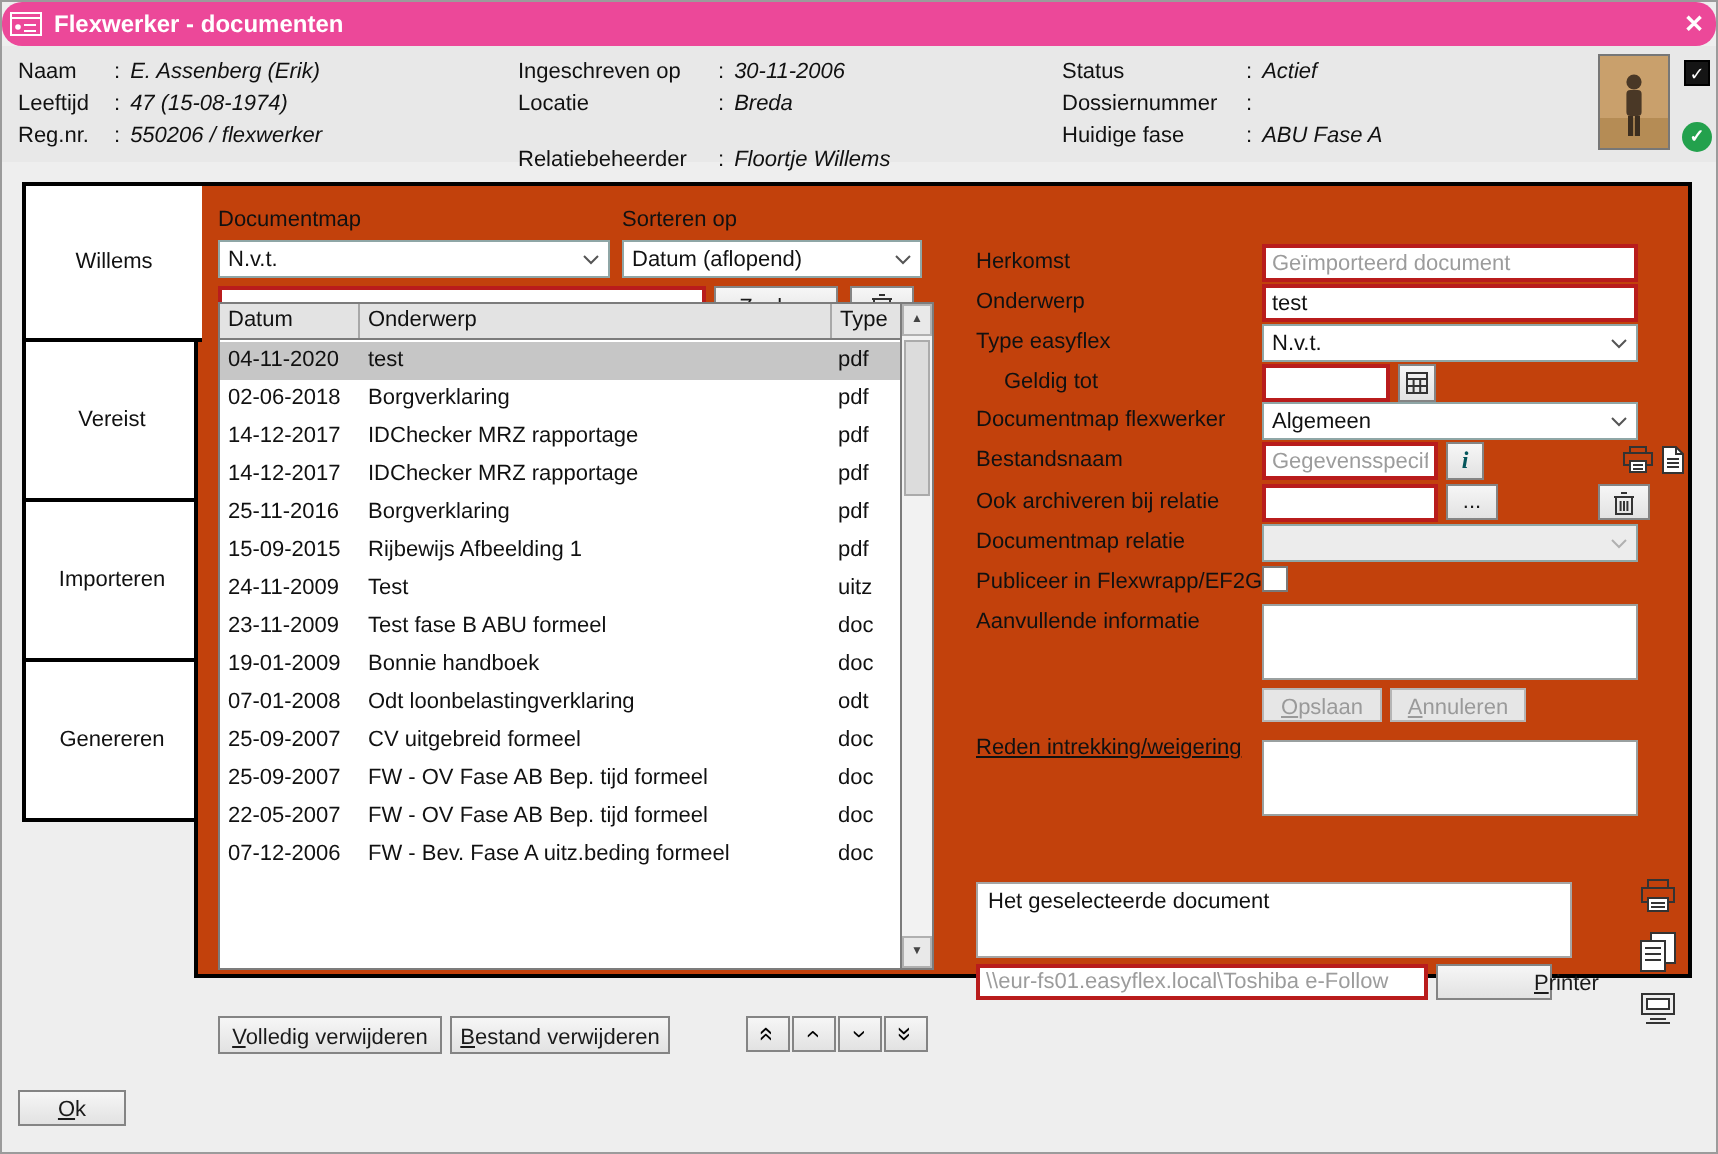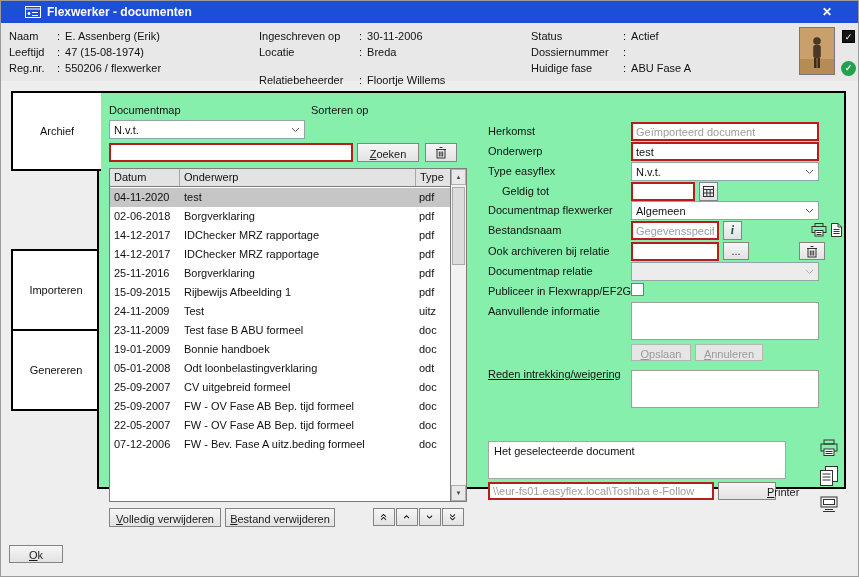--- a/index.html
+++ b/index.html
@@ -5,47 +5,47 @@
   * { box-sizing: border-box; }
   html,body { margin:0; padding:0; background:#cfcfcf; }
   .dialog {
     position:relative; width:859px; height:577px;
     background:#eeeeee; border:1px solid #9b9b9b; overflow:hidden;
     font-family:"Liberation Sans", sans-serif; font-size:11px; color:#111;
   }
   
   .titlebar {
     position:absolute; left:0; top:0; width:100%; height:22px;
-    background:#1d4ed8; color:#fff; display:flex; align-items:center;
-    gap:6px; padding:0 24px; font-size:12px; font-weight:bold;
+    background:#ec4899; color:#fff; display:flex; align-items:center;
+    gap:6px; padding:0 4px; font-size:12px; font-weight:bold;border-radius:10px;
   }
   .close-btn {
     margin-left:auto; background:none; border:none; color:#fff;
     font-size:12px; font-weight:bold; cursor:pointer; padding:0 2px;
     font-family:"Liberation Sans", sans-serif;
   }
   
   .hdr { position:absolute; left:0; top:22px; width:100%; height:58px; background:#e8e8e8; }
   .hfield { position:absolute; height:15px; white-space:nowrap; }
   .hlbl { display:inline-block; }
-  .hval { margin-left:5px; }
+  .hval { margin-left:5px;font-style:italic; }
   .w1 .hlbl { width:48px; } .w2 .hlbl { width:100px; } .w3 .hlbl { width:92px; }
   .photo { position:absolute; left:798px; top:4px; width:36px; height:48px; border:1px solid #777; background:#caa06a; overflow:hidden; }
   .chk-black {
     position:absolute; left:841px; top:7px; width:13px; height:13px;
     background:#151515; border:1px solid #000; color:#fff; font-size:9px;
     text-align:center; line-height:12px; cursor:pointer;
   }
   .badge-green {
     position:absolute; left:840px; top:38px; width:15px; height:15px; border-radius:50%;
     background:#23a14d; color:#fff; font-size:9px; font-weight:bold; text-align:center; line-height:15px;
   }
   
   .panel { position:absolute; left:96px; top:90px; width:749px; height:398px;
-    background:#86efac; border:2px solid #000; z-index:2; }
+    background:#c2410c; border:2px solid #000; z-index:2; }
   .tab {
     position:absolute; left:10px; width:88px; background:#fff;
     border:2px solid #000; border-right:none; z-index:1;
     display:flex; align-items:center; justify-content:center; cursor:pointer;
   }
   .tab.active { width:90px; z-index:3; }
   .t1 { top:90px;  height:80px; }
   .t2 { top:168px; height:82px; }
   .t3 { top:248px; height:82px; }
   .t4 { top:328px; height:82px; }
@@ -73,21 +73,21 @@
     position:absolute; height:19px; border:1px solid #848484;
     background:linear-gradient(#f6f6f6,#e2e2e2);
     display:flex; align-items:center; justify-content:center; cursor:pointer; padding:0;
   }
   .flaticon { position:absolute; background:none; border:none; padding:0; cursor:pointer;
     display:flex; align-items:center; justify-content:center; }
   .ta { position:absolute; border:1px solid #9aa0a0; background:#fff; resize:none;
     font-family:"Liberation Sans", sans-serif; font-size:11px; padding:2px 3px; }
   .cbx { position:absolute; width:13px; height:13px; background:#fff; border:1px solid #7a7a7a; cursor:pointer; }
   
-  .tbl { position:absolute; left:10px; top:75px; width:358px; height:334px;
+  .tbl { position:absolute; left:10px; top:58px; width:358px; height:334px;
     border:1px solid #7c7c7c; background:#fff; }
   .thead { display:grid; grid-template-columns:70px 236px 36px; height:18px;
     background:#e3e3e3; border-bottom:1px solid #7c7c7c; width:341px; }
   .thead span { border-right:1px solid #a8a8a8; padding:2px 0 0 4px; cursor:pointer; overflow:hidden; }
   .tbody { position:absolute; left:0; top:19px; width:341px; bottom:0; overflow:hidden; }
   .trow { display:grid; grid-template-columns:70px 235px 36px; height:19px; line-height:19px; cursor:pointer; }
   .trow span { padding-left:4px; overflow:hidden; white-space:nowrap; }
   .trow.selected { background:#c6c6c6; }
   .vscroll { position:absolute; top:0; right:0; width:16px; bottom:0;
     border-left:1px solid #7c7c7c; background:#f2f2f2; }
@@ -144,40 +144,49 @@
         <rect x="13.2" y="17" width="7.6" height="13" rx="2" fill="#4a3826"></rect>
         <rect x="14" y="30" width="2.6" height="10" fill="#3c2e1f"></rect>
         <rect x="17.4" y="30" width="2.6" height="10" fill="#3c2e1f"></rect>
       </svg>
     </div>
     <div class="chk-black"><span>✓</span></div>
     <div class="badge-green"><span>✓</span></div>
   </div>
 
   <div class="tab t1 active">
-      <span>Archief</span>
+      <span>Willems</span>
+    </div>
+  <div class="tab t2">
+      <span>Vereist</span>
     </div>
   <div class="tab t3">
       <span>Importeren</span>
     </div>
   <div class="tab t4">
       <span>Genereren</span>
     </div>
 
   <div class="panel">
 
     <span class="lbl" style="left:10px;top:11px;">Documentmap</span>
     <div class="sel" style="left:10px;top:27px;width:196px;">
       <span>N.v.t.</span>
       <svg class="chev" viewBox="0 0 9 6">
           <polyline points="1,1 4.5,4.5 8,1" fill="none" stroke="#555"></polyline>
         </svg>
     </div>
 
     <span class="lbl" style="left:212px;top:11px;">Sorteren op</span>
+    <div class="sel" style="left:212px;top:27px;width:150px;">
+      <span>Datum (aflopend)</span>
+      <svg class="chev" viewBox="0 0 9 6">
+          <polyline points="1,1 4.5,4.5 8,1" fill="none" stroke="#555"></polyline>
+        </svg>
+    </div>
 
     <input class="inp" style="left: 10px; top: 50px; width: 244px;" value="">
     <button class="btn" style="left:258px;top:50px;width:62px;">Zoeken</button>
     <button class="iconbtn" style="left:326px;top:50px;width:32px;">
       <svg width="12" height="13" viewBox="0 0 12 13">
         <rect x="2" y="3.5" width="8" height="8.5" fill="none" stroke="#333"></rect>
         <line x1="1" y1="3.5" x2="11" y2="3.5" stroke="#333"></line>
         <line x1="4.5" y1="1.5" x2="7.5" y2="1.5" stroke="#333"></line>
         <line x1="4.3" y1="5.5" x2="4.3" y2="10.5" stroke="#333"></line>
         <line x1="6" y1="5.5" x2="6" y2="10.5" stroke="#333"></line>
@@ -231,21 +240,21 @@
     <span>23-11-2009</span>
     <span>Test fase B ABU formeel</span>
     <span>doc</span>
   </div>
           <div class="trow">
     <span>19-01-2009</span>
     <span>Bonnie handboek</span>
     <span>doc</span>
   </div>
           <div class="trow">
-    <span>05-01-2008</span>
+    <span>07-01-2008</span>
     <span>Odt loonbelastingverklaring</span>
     <span>odt</span>
   </div>
           <div class="trow">
     <span>25-09-2007</span>
     <span>CV uitgebreid formeel</span>
     <span>doc</span>
   </div>
           <div class="trow">
     <span>25-09-2007</span>

